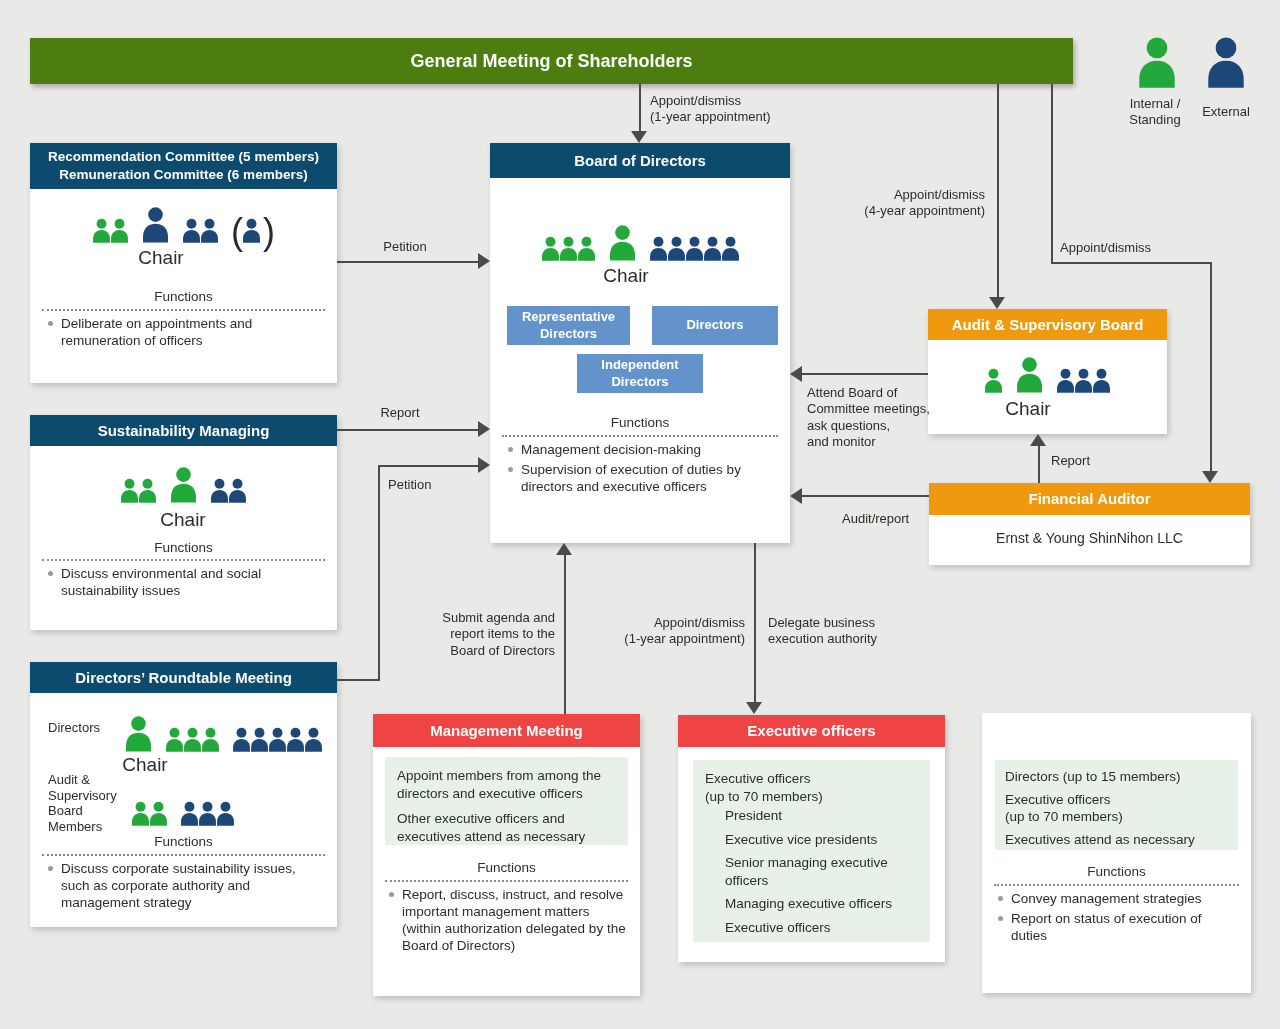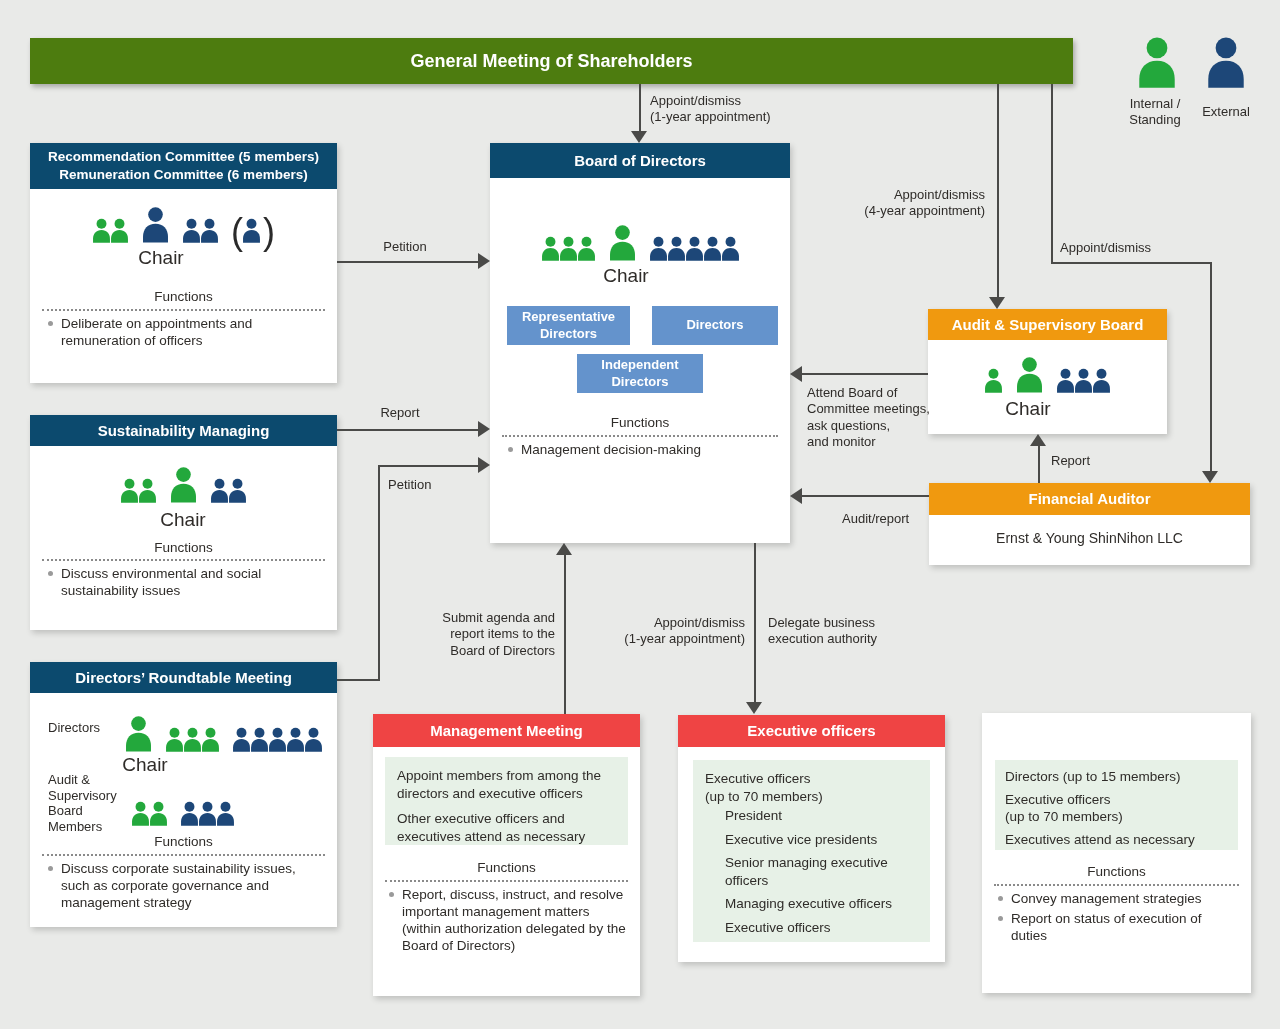--- a/index.html
+++ b/index.html
@@ -295,21 +295,21 @@
             <svg viewBox="0 0 36 42">
               <circle cx="18" cy="9.5" r="8.5"></circle>
               <path d="M18 20 C9 20 3.5 26 3.5 35 L3.5 42 L32.5 42 L32.5 35 C32.5 26 27 20 18 20 Z"></path>
             </svg>
           </span>
         </span>
       </div>
     <div class="fn-title" style="top:172px">Functions</div>
     <div class="dotline" style="left:12px;right:12px;top:192px"></div>
     <ul class="blts" style="left:16px;top:198px;width:280px">
-      <li>Discuss corporate sustainability issues, such as corporate governance and management strategy</li>
+      <li>Discuss corporate sustainability issues, such as corporate authority and management strategy</li>
     </ul>
   </div>
 
   <div class="box" style="left:490px;top:143px;width:300px;height:400px">
     <div class="hdr blue" style="height:35px;font-size:15px">Board of Directors</div>
     <div class="prow" style="left:0;top:70px;width:300px;height:48px">
         <span class="pgroup">
           <span class="person ps pg">
             <svg viewBox="0 0 36 42">
               <circle cx="18" cy="9.5" r="8.5"></circle>
@@ -371,20 +371,21 @@
         </span>
       </div>
     <div class="chair" style="left:96px;top:122px;width:80px">Chair</div>
     <div class="subbox" style="left:17px;top:163px;width:123px;height:39px">Representative Directors</div>
     <div class="subbox" style="left:162px;top:163px;width:126px;height:39px">Directors</div>
     <div class="subbox" style="left:87px;top:211px;width:126px;height:39px">Independent Directors</div>
     <div class="fn-title" style="top:272px">Functions</div>
     <div class="dotline" style="left:12px;right:12px;top:292px"></div>
     <ul class="blts" style="left:16px;top:298px;width:272px">
       <li>Management decision-making</li>
+      <li>Supervision of execution of duties by directors and executive officers</li>
     </ul>
   </div>
 
   <div class="box" style="left:928px;top:309px;width:239px;height:125px">
     <div class="hdr orange" style="height:31px;font-size:15px">Audit &amp; Supervisory Board</div>
     <div class="prow" style="left:0;top:38px;width:239px;height:46px">
         <span class="pgroup">
           <span class="person ps pg">
             <svg viewBox="0 0 36 42">
               <circle cx="18" cy="9.5" r="8.5"></circle>

